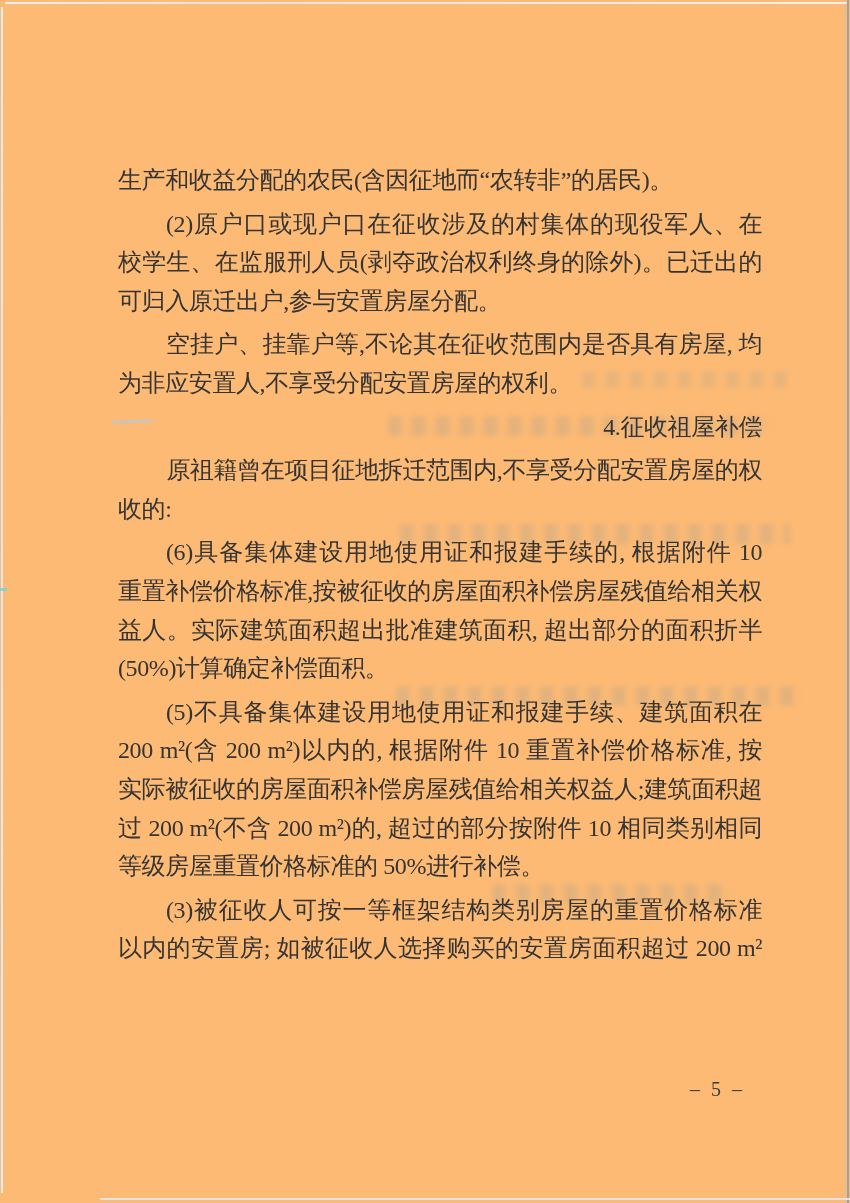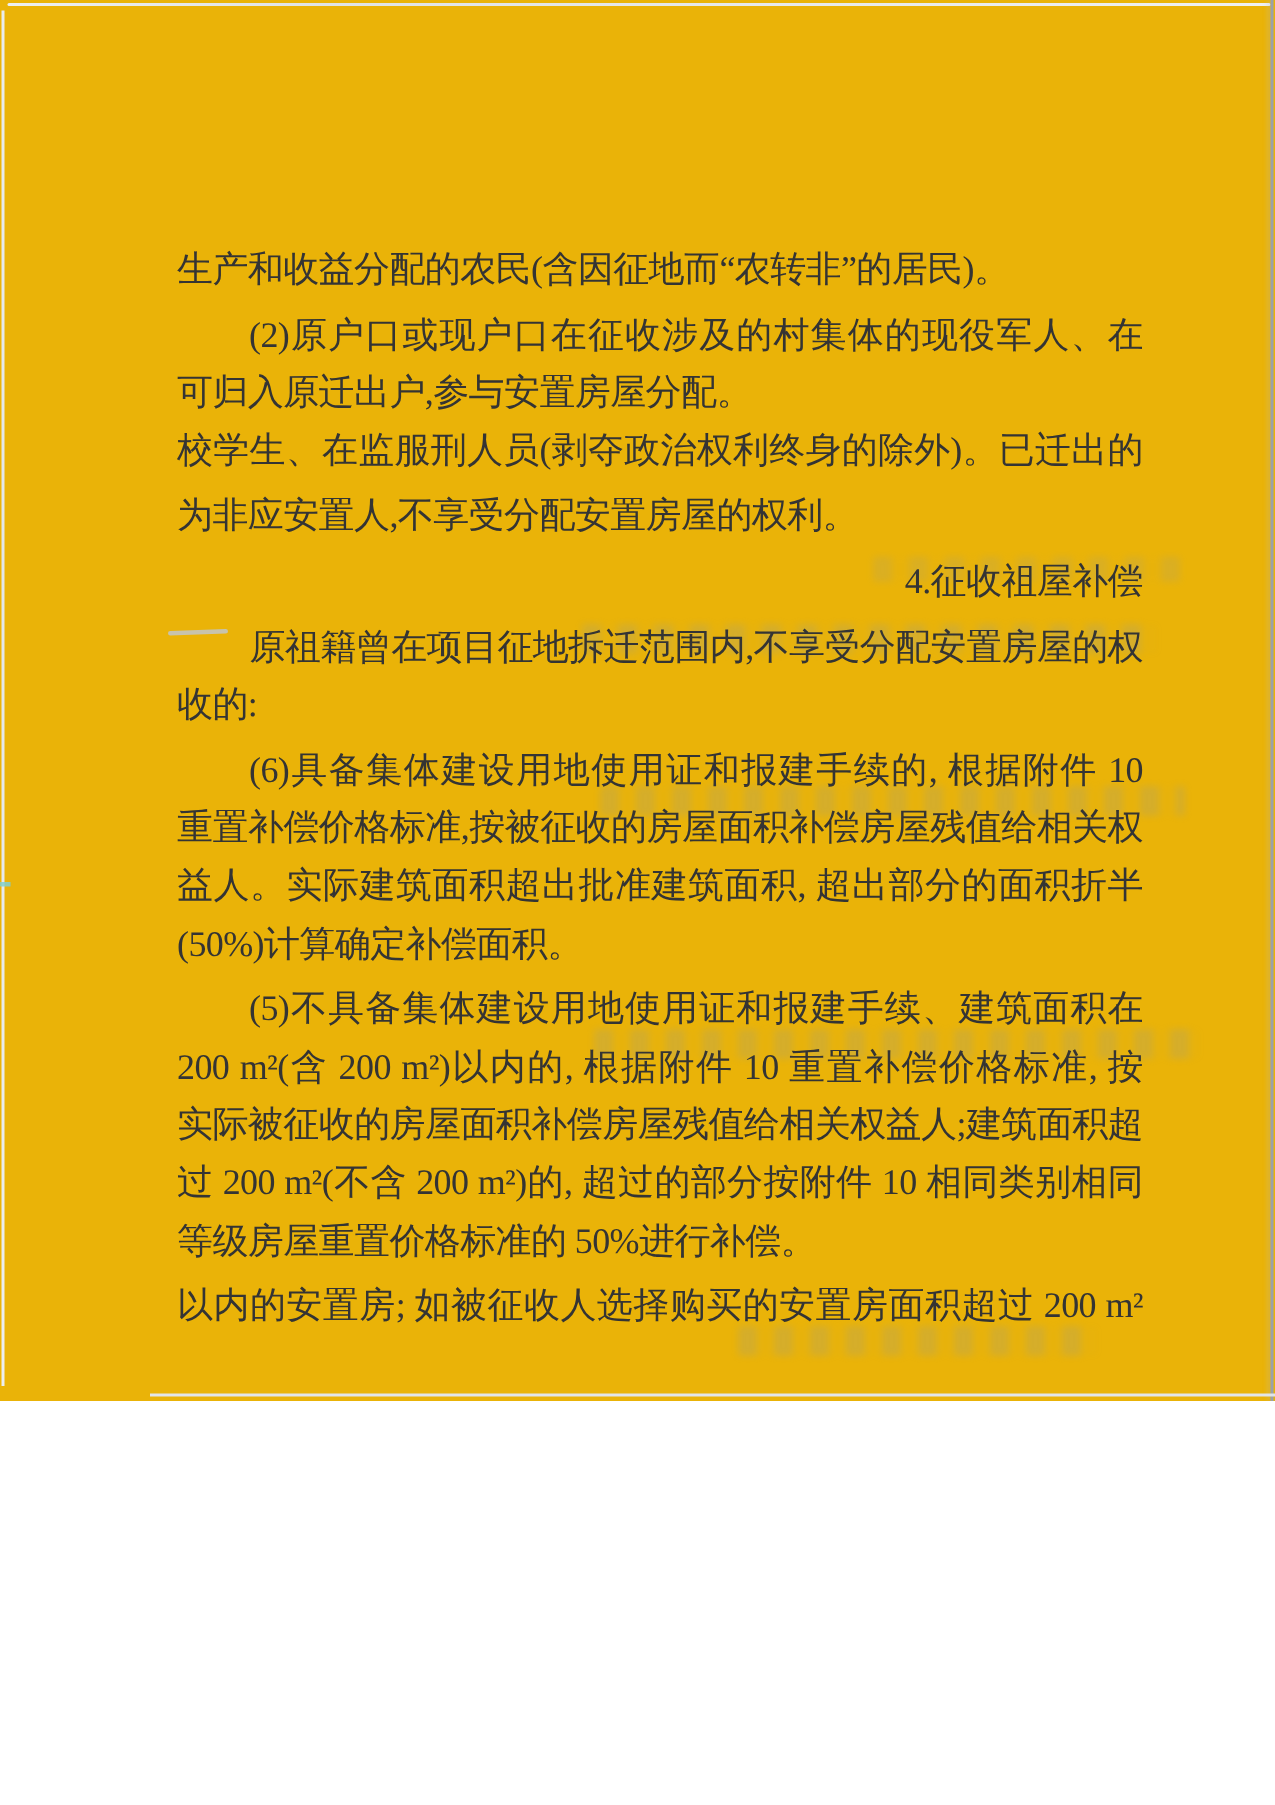--- a/index.html
+++ b/index.html
@@ -3,22 +3,22 @@
 <meta charset="utf-8">
 <style>
   html, body {
     margin: 0;
     padding: 0;
     background: #ffffff;
   }
   .sheet {
     position: relative;
     width: 850px;
-    height: 934px;
-    background: #eab308;
+    height: 1203px;
+    background: #fdba74;
     overflow: hidden;
     font-family: "Liberation Serif", "DejaVu Serif", serif;
   }
 
   
   .edge-top {
     position: absolute; left: 5px; right: 3px; top: 2px; height: 2px;
     background: linear-gradient(90deg, #eceff1, #dfe3e6 25%, #e8ebed 70%, #eef0f2);
     border-radius: 2px;
   }
@@ -110,24 +110,25 @@
   <div class="ghost g3"></div>
   <div class="ghost g4"></div>
   <div class="ghost g5"></div>
 
   <div class="text-block">
       <div class="para">
         <div class="line">生产和收益分配的农民(含因征地而“农转非”的居民)。</div>
       </div>
       <div class="para">
         <div class="line fill indent">(2)原户口或现户口在征收涉及的村集体的现役军人、在</div>
+        <div class="line fill">校学生、在监服刑人员(剥夺政治权利终身的除外)。已迁出的</div>
         <div class="line">可归入原迁出户,参与安置房屋分配。</div>
-        <div class="line fill">校学生、在监服刑人员(剥夺政治权利终身的除外)。已迁出的</div>
       </div>
       <div class="para">
+        <div class="line fill indent">空挂户、挂靠户等,不论其在征收范围内是否具有房屋, 均</div>
         <div class="line">为非应安置人,不享受分配安置房屋的权利。</div>
       </div>
       <div class="para">
         <div class="line indent">4.征收祖屋补偿</div>
       </div>
       <div class="para">
         <div class="line fill indent">原祖籍曾在项目征地拆迁范围内,不享受分配安置房屋的权利</div>
         <div class="line">收的:</div>
       </div>
       <div class="para">
@@ -137,18 +138,19 @@
         <div class="line">(50%)计算确定补偿面积。</div>
       </div>
       <div class="para">
         <div class="line fill indent">(5)不具备集体建设用地使用证和报建手续、建筑面积在</div>
         <div class="line fill">200 m²(含 200 m²)以内的, 根据附件 10 重置补偿价格标准, 按</div>
         <div class="line fill">实际被征收的房屋面积补偿房屋残值给相关权益人;建筑面积超</div>
         <div class="line fill">过 200 m²(不含 200 m²)的, 超过的部分按附件 10 相同类别相同</div>
         <div class="line">等级房屋重置价格标准的 50%进行补偿。</div>
       </div>
       <div class="para">
+        <div class="line fill indent">(3)被征收人可按一等框架结构类别房屋的重置价格标准</div>
         <div class="line fill">以内的安置房; 如被征收人选择购买的安置房面积超过 200 m²</div>
       </div>
     </div>
 
   <div class="page-number">– 5 –</div>
 </div>
 
 </body></html>

